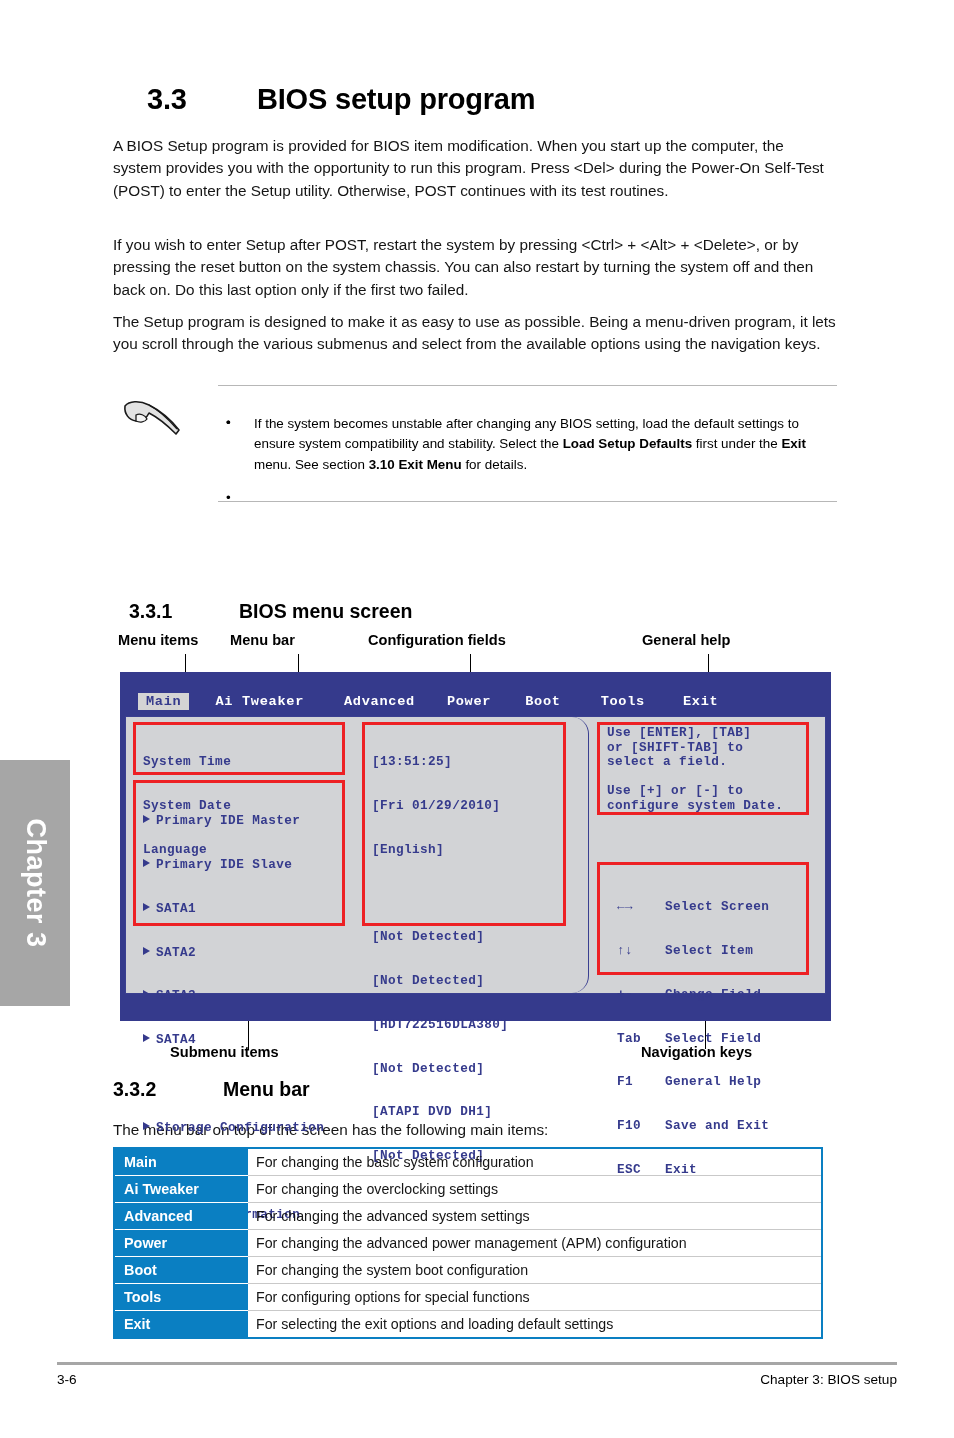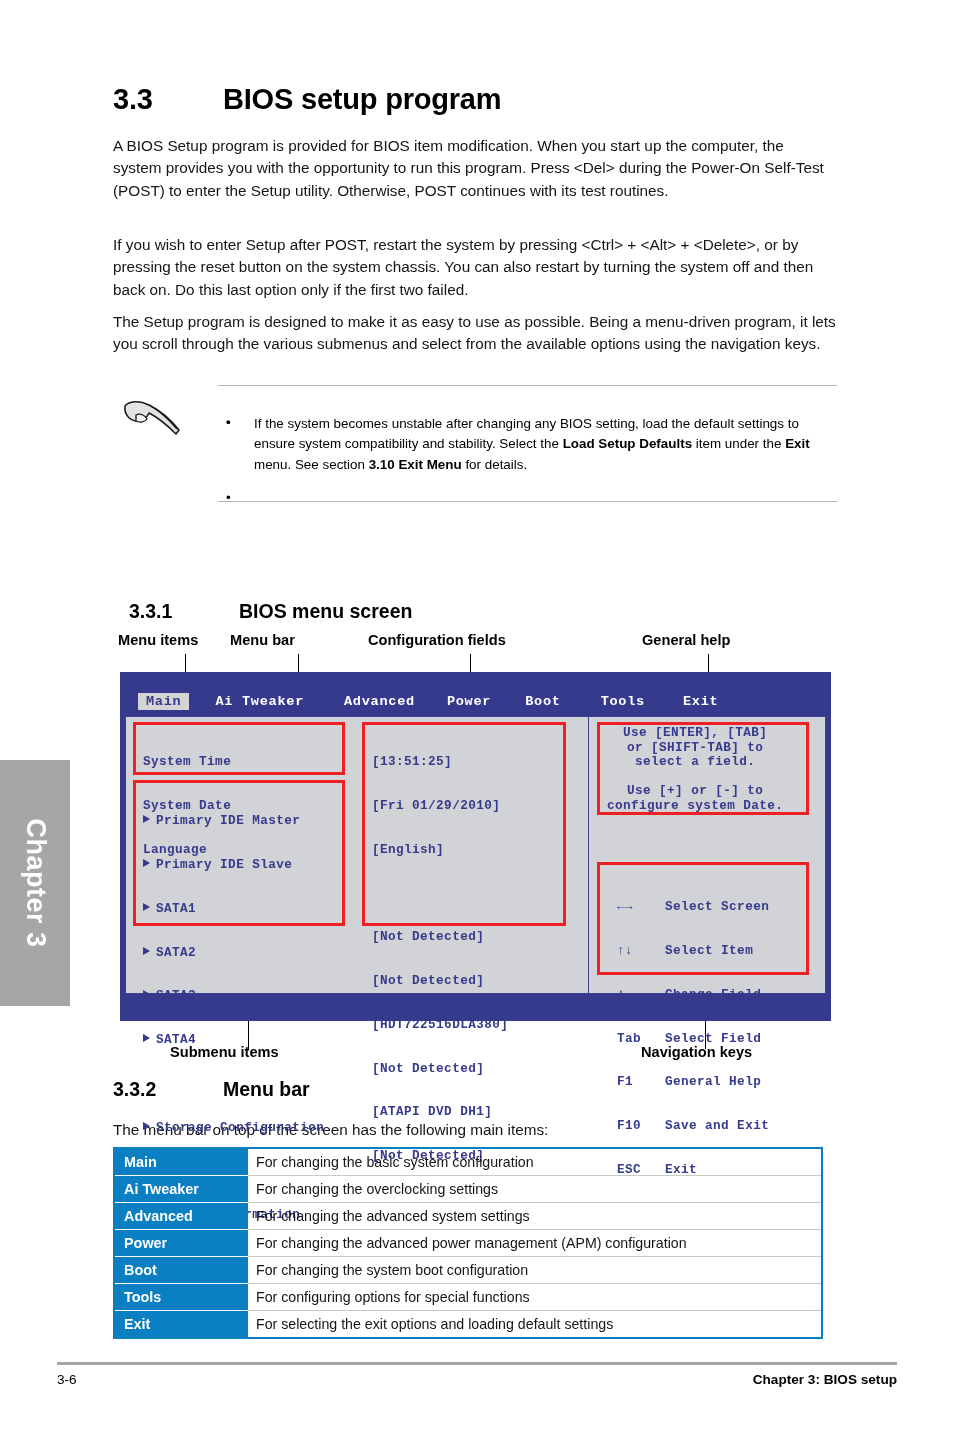--- a/index.html
+++ b/index.html
@@ -45,21 +45,21 @@
     width: 724px;
   }
 
   h1.sec-title {
     margin: 0;
     padding: 0;
     font-size: 29px;
     font-weight: bold;
     letter-spacing: -0.2px;
   }
-  h1.sec-title .num { display: inline-block; width: 110px; }
+  h1.sec-title .num { display: inline-block; width: 110px; margin-left: 34px; }
 
   h2.subsec-title {
     margin: 0;
     padding: 0;
     font-size: 19.5px;
     font-weight: bold;
   }
   h2.subsec-title .num { display: inline-block; width: 110px; }
 
   p.body {
@@ -180,20 +180,21 @@
     background: #d2d3d6;
     border: 1px solid #3a3f90;
     box-sizing: border-box;
     display: flex;
   }
   #bios-left {
     width: 463px;
     position: relative;
     border-right: 1px solid #3a3f90;
     box-sizing: border-box;
+    border-radius: 17px;
   }
   #bios-right {
     flex: 1;
     position: relative;
   }
   .bios-text {
     color: #353a8c;
     font-size: 12.7px;
     line-height: 14.6px;
     font-weight: bold;
@@ -275,21 +276,20 @@
     position: absolute;
     left: 57px;
     top: 1372px;
     font-size: 13.6px;
   }
   #footer-right {
     position: absolute;
     right: 57px;
     top: 1372px;
     font-size: 13.6px;
-    font-weight: bold;
   }
 </style>
 </head>
 <body>
 
 <div id="chapter-tab">
   <span class="label">Chapter 3</span>
 </div>
 
 <div id="content">
@@ -323,21 +323,21 @@
                C27 23, 22 26, 17 25 C10 24, 5 18, 6 10 Z" fill="#e3e3e3" stroke="#1a1a1a" stroke-width="1.6" stroke-linejoin="round"></path>
       <path d="M17 19 C21 17, 26 19, 28 23 C26 26, 21 27, 17 25 Z" fill="#f4f4f4" stroke="#1a1a1a" stroke-width="1.3"></path>
       <path d="M30 9 C38 13, 50 24, 58 33" fill="none" stroke="#1a1a1a" stroke-width="1.2"></path>
     </svg>
     <ul class="notes">
       <li>
         <span class="bullet">•</span>
       </li>
       <li>
         <span class="bullet">•</span>
-        <span><span>If the system becomes unstable after changing any BIOS setting, load the default settings to ensure system compatibility and stability. Select the </span><b class="bold">Load Setup Defaults</b><span> item under the </span><b class="bold">Exit</b><span> menu. See section </span><b class="bold">3.10 Exit Menu</b><span> for details.</span></span>
+        <span><span>If the system becomes unstable after changing any BIOS setting, load the default settings to ensure system compatibility and stability. Select the </span><b class="bold">Load Setup Defaults</b><span> first under the </span><b class="bold">Exit</b><span> menu. See section </span><b class="bold">3.10 Exit Menu</b><span> for details.</span></span>
       </li>
       <li>
         <span class="bullet">•</span>
       </li>
     </ul>
   </div>
   <div class="rule"></div>
 </div>
 
 <div class="callout-label" style="left:118px; top:632px;">Menu items</div>
@@ -402,21 +402,21 @@
         <div>[HDT722516DLA380]</div>
         <div>[Not Detected]</div>
         <div>[ATAPI DVD DH1]</div>
         <div>[Not Detected]</div>
       </div>
     </div>
 
     <div id="bios-right">
 
       <div class="redbox" style="left:8px; top:5px; width:212px; height:93px;"></div>
-      <div class="bios-text" style="position:absolute; left:18px; top:9px;text-align:center;">Use [ENTER], [TAB]
+      <div class="bios-text" style="position:absolute; left:18px; top:9px;">Use [ENTER], [TAB]
 or [SHIFT-TAB] to
 select a field.
 
 Use [+] or [-] to
 configure system Date.</div>
 
       <div class="redbox" style="left:8px; top:145px; width:212px; height:113px;"></div>
       <div class="bios-text" style="position:absolute; left:28px; top:154px;">
         <div><span style="display:inline-block;width:48px;">←→</span><span>Select Screen</span></div>
         <div><span style="display:inline-block;width:48px;">↑↓</span><span>Select Item</span></div>

